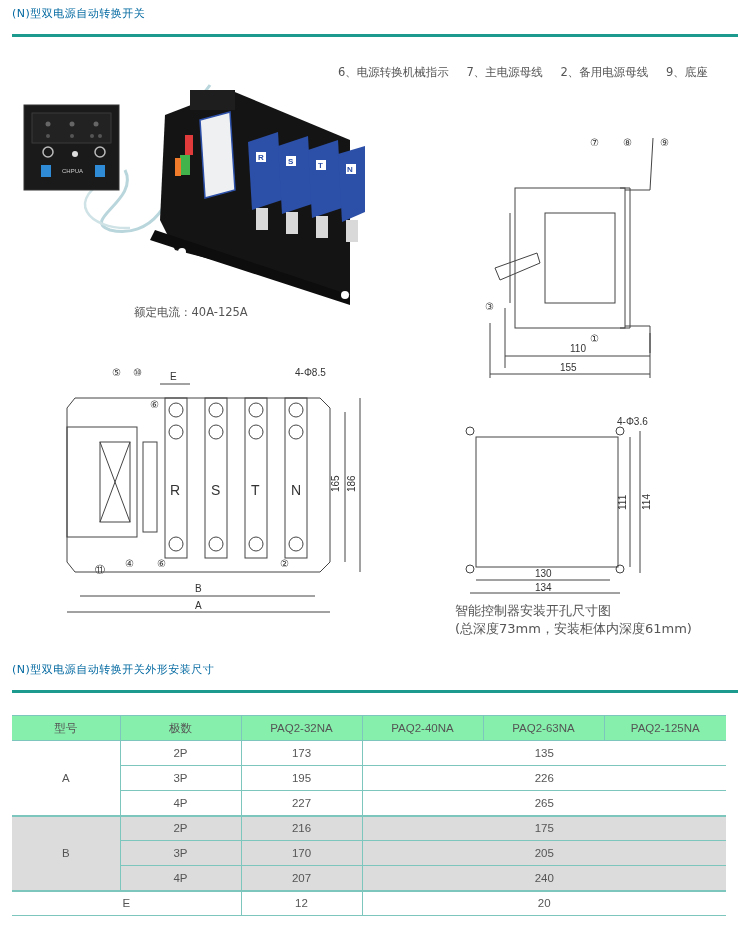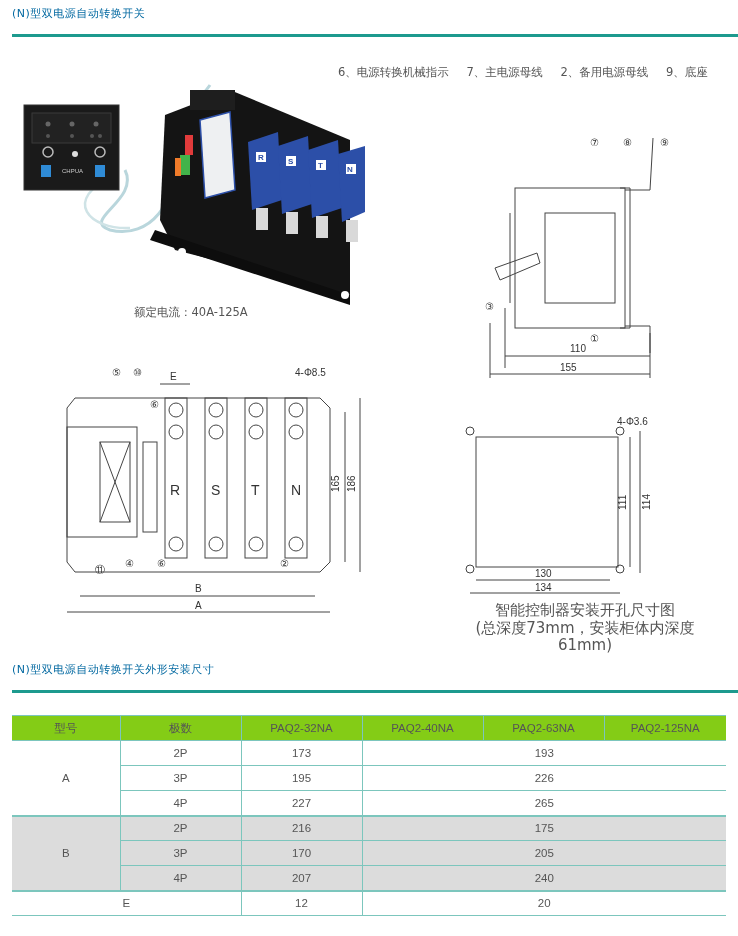--- a/index.html
+++ b/index.html
@@ -14,25 +14,25 @@
   .legend .item { margin-right: 14px; }
 
   .photo { position: absolute; left: 20px; top: 80px; width: 345px; height: 225px; }
   .photo-caption { position: absolute; left: 134px; top: 305px; font-size: 11.5px; color: #555; }
 
   .diagram { position: absolute; }
   .diagram svg { display: block; }
   .svgtxt { font-family: "Liberation Sans", sans-serif; font-size: 10px; fill: #333; }
   .svgtxt-lg { font-family: "Liberation Sans", sans-serif; font-size: 14px; fill: #333; }
 
-  .cutout-caption { position: absolute; left: 455px; width: 260px; text-align: center; font-size: 15px; color: #555; line-height: 17px; }
+  .cutout-caption { position: absolute; left: 455px; width: 260px; font-size: 13px; color: #555; line-height: 17px; }
 
   table.dims { position: absolute; left: 12px; top: 715px; width: 714px; border-collapse: collapse; font-size: 11.5px; color: #555; font-family: "Liberation Sans", sans-serif; }
   table.dims td, table.dims th { height: 25px; text-align: center; font-weight: normal; border-bottom: 1px solid #7cc6bd; }
-  table.dims th { background: #84cc16; border-top: 1px solid #7cc6bd; }
+  table.dims th { background: #86efac; border-top: 1px solid #7cc6bd; }
   table.dims .vline { border-right: 1px solid #7cc6bd; }
   table.dims tr.shaded td { background: #dcdcdc; }
   table.dims tr.grp-b-first td { border-top: 2px solid #7cc6bd; }
   table.dims tr.last td { border-top: 2px solid #7cc6bd; }
 </style>
 </head>
 <body>
 
 <div class="section-title" style="top:6px;">(N)型双电源自动转换开关</div>
 <div class="title-rule" style="top:34px;"></div>
@@ -237,21 +237,21 @@
     <th class="vline">PAQ2-32NA</th>
     <th class="vline">PAQ2-40NA</th>
     <th class="vline">PAQ2-63NA</th>
     <th>PAQ2-125NA</th>
   </tr>
 
   <tr>
     <td rowspan="3" class="vline">A</td>
     <td class="vline">2P</td>
     <td class="vline">173</td>
-    <td colspan="3">193</td>
+    <td colspan="3">135</td>
   </tr>
   <tr>
     <td class="vline">3P</td>
     <td class="vline">195</td>
     <td colspan="3">226</td>
   </tr>
   <tr>
     <td class="vline">4P</td>
     <td class="vline">227</td>
     <td colspan="3">265</td>

